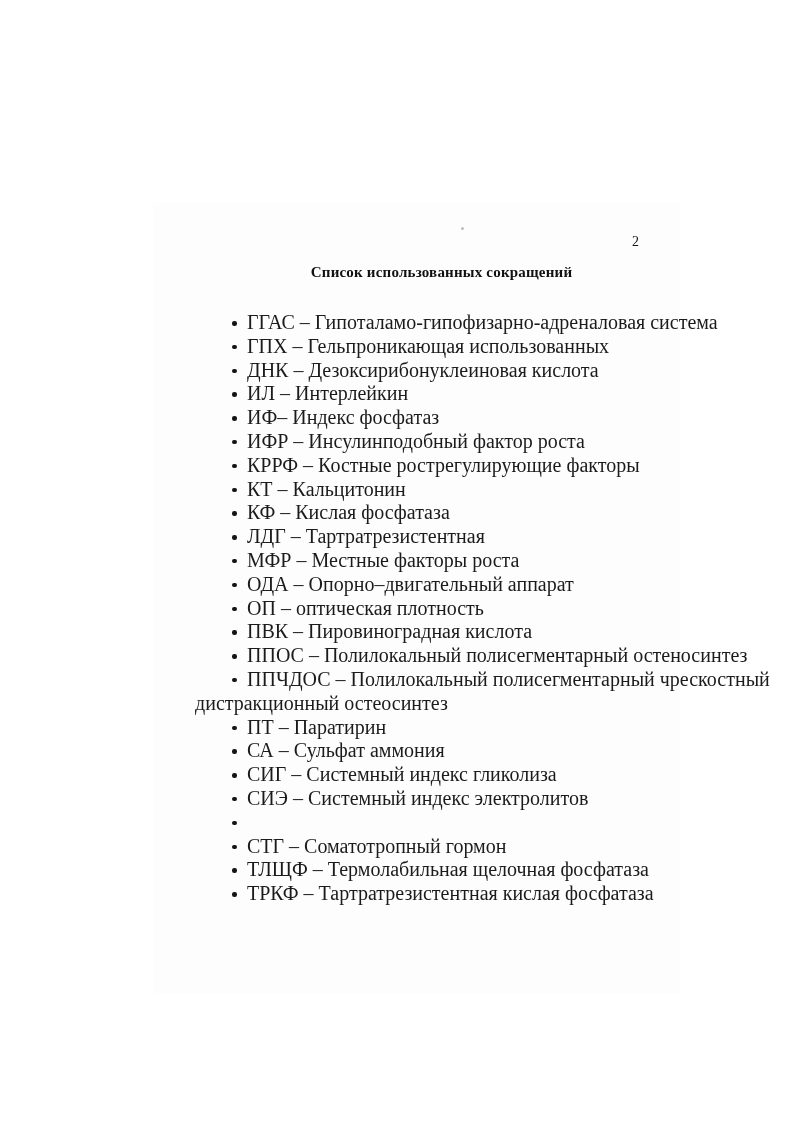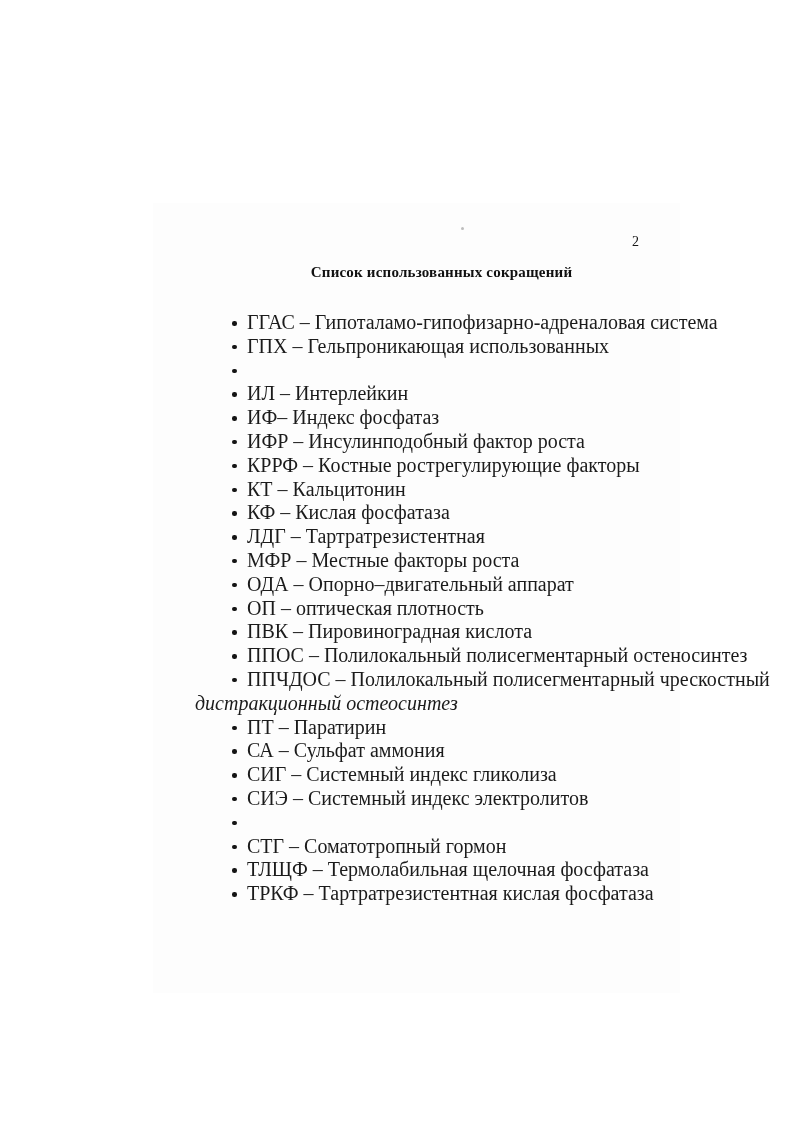--- a/index.html
+++ b/index.html
@@ -51,21 +51,20 @@
   .line {
     line-height: 23.8px;
     font-size: 20px;
     white-space: nowrap;
   }
   .l1 {
     margin-left: 37px;
   }
   .l2 {
     margin-left: 0;
-    font-style: italic;
   }
   .dot {
     display: inline-block;
     width: 4.5px;
     height: 4.5px;
     background: #141414;
     border-radius: 50%;
     margin-right: 10.5px;
     vertical-align: 3.5px;
   }
@@ -91,21 +90,21 @@
     <div class="line l1"><span class="dot"></span><span class="item-text">ГГАС – Гипоталамо-гипофизарно-адреналовая система</span></div>
 
   </div>
 
   <div class="item">
     <div class="line l1"><span class="dot"></span><span class="item-text">ГПХ – Гельпроникающая использованных</span></div>
 
   </div>
 
   <div class="item">
-    <div class="line l1"><span class="dot"></span></div>
+    <div class="line l1"><span class="dot"></span><span class="item-text">ДНК – Дезоксирибонуклеиновая кислота</span></div>
 
   </div>
 
   <div class="item">
     <div class="line l1"><span class="dot"></span><span class="item-text">ИЛ – Интерлейкин</span></div>
 
   </div>
 
   <div class="item">
     <div class="line l1"><span class="dot"></span><span class="item-text">ИФ– Индекс фосфатаз</span></div>

